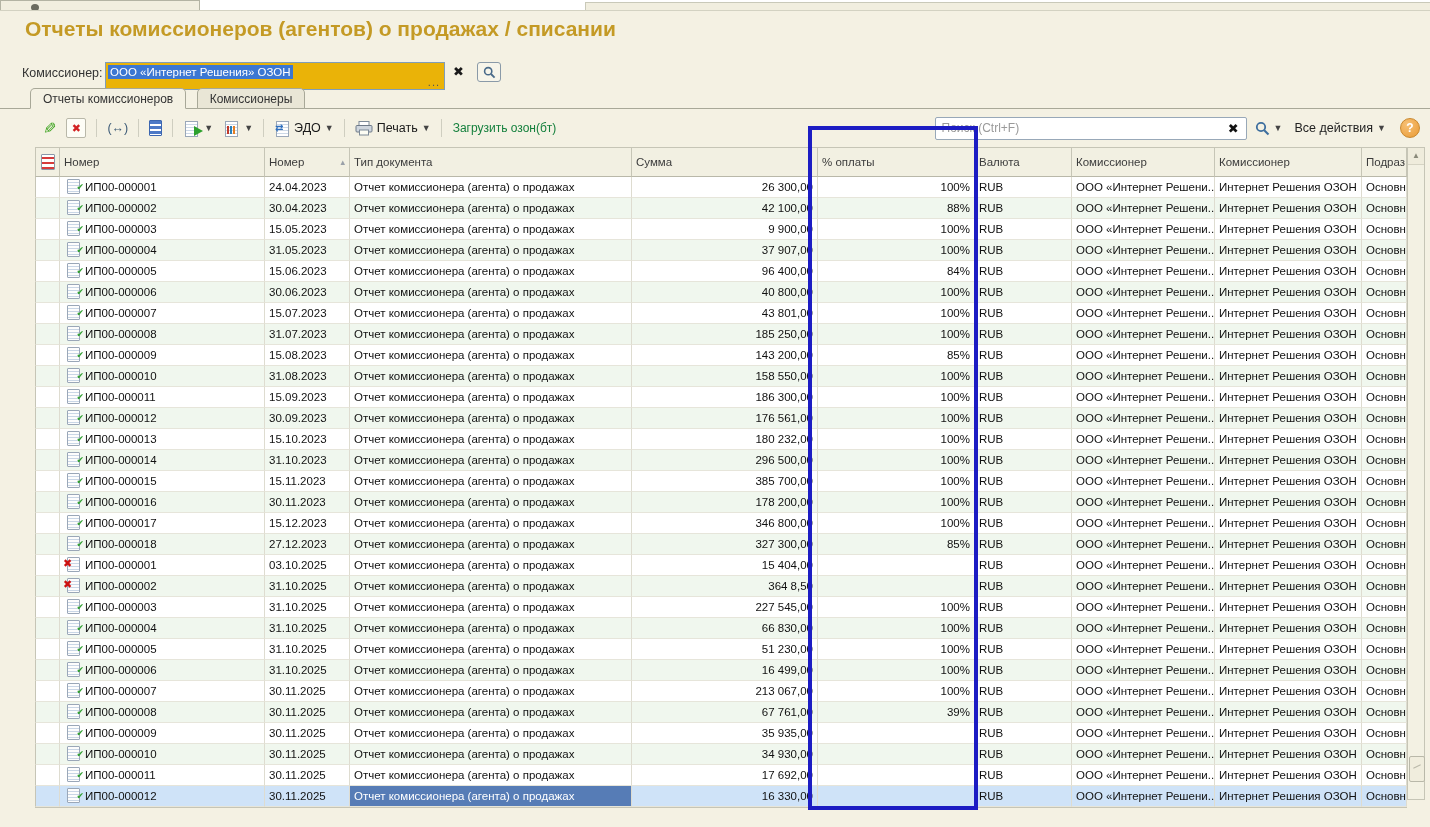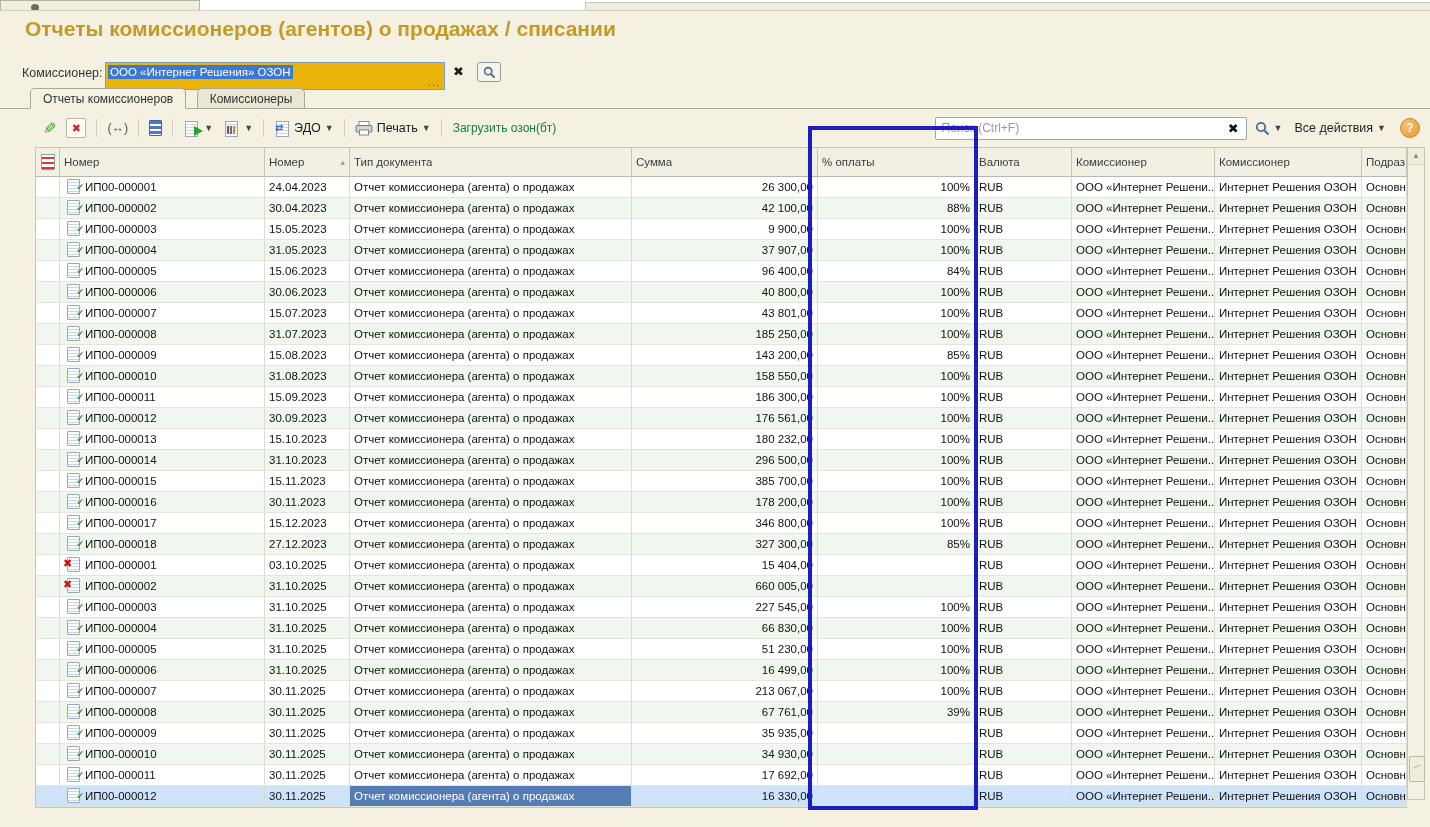--- a/index.html
+++ b/index.html
@@ -447,21 +447,21 @@
               <div class="td c6">RUB</div>
               <div class="td c7">ООО «Интернет Решени...</div>
               <div class="td c8">Интернет Решения ОЗОН</div>
               <div class="td c9">Основн</div>
             </div>
             <div class="tr alt">
               <div class="td c0"></div>
               <div class="td c1"><span class="dicon deleted"><span class="page"></span><span class="mark">✖</span></span>ИП00-000002</div>
               <div class="td c2">31.10.2025</div>
               <div class="td c3">Отчет комиссионера (агента) о продажах</div>
-              <div class="td c4 num">660 005,00</div>
+              <div class="td c4 num">364 8,50</div>
               <div class="td c5 num"></div>
               <div class="td c6">RUB</div>
               <div class="td c7">ООО «Интернет Решени...</div>
               <div class="td c8">Интернет Решения ОЗОН</div>
               <div class="td c9">Основн</div>
             </div>
             <div class="tr">
               <div class="td c0"></div>
               <div class="td c1"><span class="dicon posted"><span class="page"></span><span class="mark">✔</span></span>ИП00-000003</div>
               <div class="td c2">31.10.2025</div>

